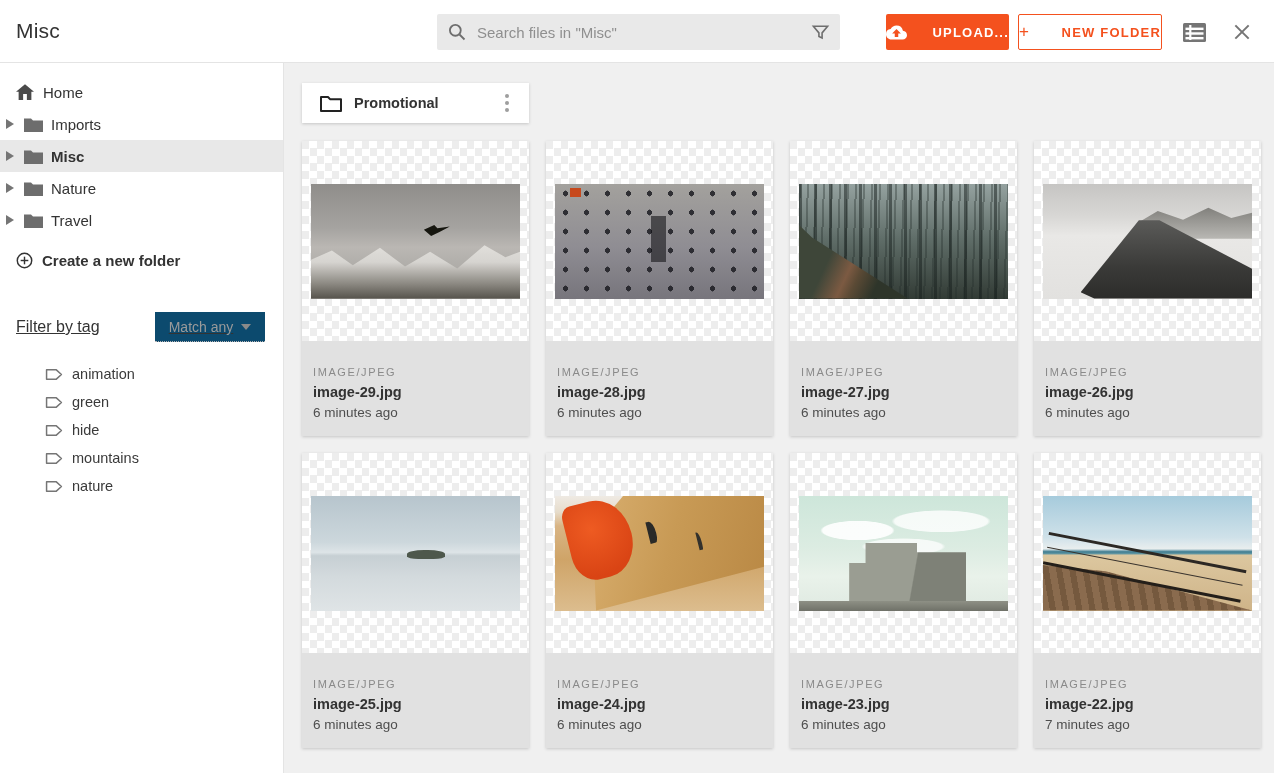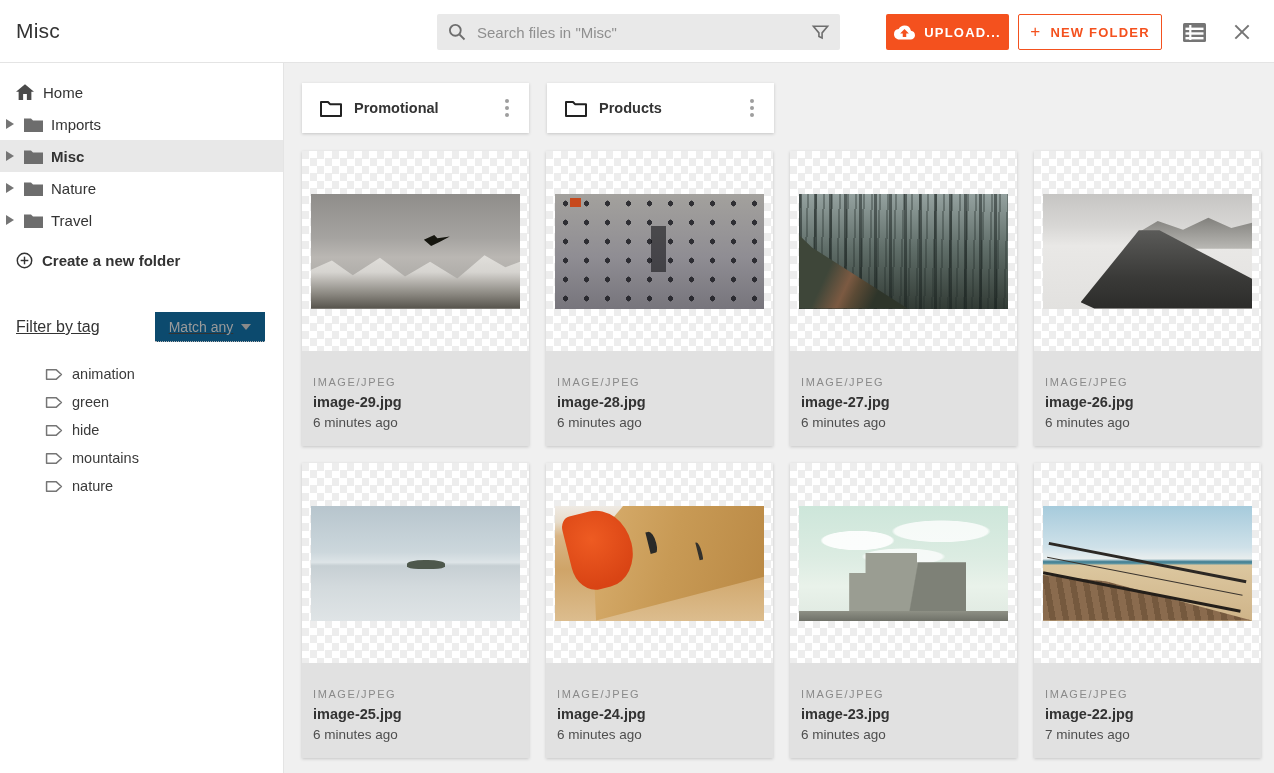--- a/index.html
+++ b/index.html
@@ -6,21 +6,21 @@
   html,body { width:1274px; height:773px; overflow:hidden; }
   body { font-family:"Liberation Sans", sans-serif; color:#333; background:#f0f0f0; position:relative; }
 
   
   .header { position:absolute; top:0; left:0; width:1274px; height:63px; background:#fff; border-bottom:1px solid #e4e4e4; z-index:5; }
   .app-title { position:absolute; left:16px; top:19px; font-size:21px; color:#333; letter-spacing:.2px; }
   .search-bar { position:absolute; left:437px; top:14px; width:403px; height:36px; background:#e9e9e9; border-radius:2px; display:flex; align-items:center; padding:0 10px; }
   .search-bar input { flex:1; border:none; outline:none; background:transparent; font-family:"Liberation Sans",sans-serif; font-size:15px; color:#555; }
   .search-bar input::placeholder { color:#8f8f8f; opacity:1; }
   .icon-btn { background:none; border:none; cursor:pointer; display:inline-flex; align-items:center; justify-content:center; padding:0; }
-  .btn { height:36px; border-radius:2px; font-family:"Liberation Sans",sans-serif; font-size:13px; font-weight:700; letter-spacing:1.2px; cursor:pointer; display:inline-flex; align-items:center; justify-content:center; gap:9px; }
+  .btn { height:36px; border-radius:2px; font-family:"Liberation Sans",sans-serif; font-size:13px; font-weight:700; letter-spacing:1.2px; cursor:pointer; display:inline-flex; align-items:center; justify-content:space-between; gap:9px; }
   .btn-upload { position:absolute; left:886px; top:14px; width:123px; background:var(--accent); color:#fff; border:none; }
   .btn-newfolder { position:absolute; left:1018px; top:14px; width:144px; background:#fff; color:var(--accent); border:1px solid var(--accent); }
   .plus-glyph { font-size:17px; font-weight:400; line-height:1; position:relative; top:-1px; }
   .view-toggle { position:absolute; left:1182px; top:20px; width:24px; height:24px; }
   .close-btn  { position:absolute; left:1230px; top:20px; width:24px; height:24px; }
 
   
   .sidebar { position:absolute; top:63px; left:0; width:284px; height:710px; background:#fff; border-right:1px solid #e4e4e4; padding-top:13px; }
   .side-row { display:flex; align-items:center; height:32px; padding-left:16px; font-size:15px; cursor:pointer; gap:9px; }
   .tree-row { padding-left:6px; gap:8px; }
@@ -29,21 +29,21 @@
   .create-row { margin-top:8px; font-weight:700; font-size:15px; }
   .filter-head { display:flex; align-items:center; justify-content:space-between; padding:0 18px 0 16px; margin-top:36px;text-decoration:underline; }
   .filter-title { font-size:16px; color:#333; }
   .match-select { width:110px; height:30px; background:#0c4a6e; border:none; border-bottom:1px dotted #b5b5b5; color:#9a9a9a; font-size:14px; display:flex; align-items:center; justify-content:center; gap:8px; cursor:pointer; font-family:"Liberation Sans",sans-serif; }
   .tag-list { margin-top:18px;margin-left:28px; }
   .tag-row { display:flex; align-items:center; height:28px; padding-left:17px; gap:9px; font-size:14.5px; color:#3a3a3a; cursor:pointer; }
 
   
   .main { position:absolute; top:63px; left:285px; width:989px; height:710px; background:#f0f0f0; padding:20px 0 0 17px; overflow:hidden; }
   .folder-cards { display:flex; gap:18px; }
-  .folder-card { width:227px; height:50px; background:#fff; box-shadow:0 1px 3px rgba(0,0,0,.18); display:flex; align-items:center; padding:0 10px 0 18px; gap:12px; cursor:pointer; }
+  .folder-card { width:227px; height:40px; background:#fff; box-shadow:0 1px 3px rgba(0,0,0,.18); display:flex; align-items:center; padding:0 10px 0 18px; gap:12px; cursor:pointer; }
   .folder-card .fname { font-size:14.5px; font-weight:700; flex:1; }
   .kebab { width:24px; height:24px; }
 
   .file-grid { margin-top:18px; display:grid; grid-template-columns:repeat(4,227px); grid-auto-rows:295px; gap:17px; }
   .file-card { background:#404040; box-shadow:0 1px 3px rgba(0,0,0,.18); cursor:pointer; display:flex; flex-direction:column; }
   .thumb-area { height:200px;
     background-image:conic-gradient(#fff 25%, #ededed 0 50%, #fff 0 75%, #ededed 0);
     background-size:15px 15px;
     display:flex; align-items:center; justify-content:center; }
   .thumb { width:209px; height:115px; position:relative; overflow:hidden; }
@@ -317,35 +317,20 @@
     <span class="fname">Promotional</span>
     <button class="icon-btn kebab">
       <svg width="4" height="18" viewBox="0 0 4 18" fill="#9e9e9e">
             <circle cx="2" cy="2" r="2"></circle>
             <circle cx="2" cy="9" r="2"></circle>
             <circle cx="2" cy="16" r="2"></circle>
           </svg>
     </button>
   </div>
 
-  <div class="folder-card">
-    <span>
-      <svg width="22" height="17" viewBox="0 0 22 17" fill="none" stroke="#222" stroke-width="2" stroke-linejoin="round">
-            <path d="M1 2 H8 L10 4.2 H21 V16 H1 Z"></path>
-          </svg>
-    </span>
-    <span class="fname">Products</span>
-    <button class="icon-btn kebab">
-      <svg width="4" height="18" viewBox="0 0 4 18" fill="#9e9e9e">
-            <circle cx="2" cy="2" r="2"></circle>
-            <circle cx="2" cy="9" r="2"></circle>
-            <circle cx="2" cy="16" r="2"></circle>
-          </svg>
-    </button>
-  </div>
 </div>
   <div id="file-grid" class="file-grid">
   <div class="file-card">
     <div class="thumb-area">
       <div class="thumb th-mountains-bird"></div>
     </div>
     <div class="card-footer">
       <div class="f-type">IMAGE/JPEG</div>
       <div class="f-name">image-29.jpg</div>
       <div class="f-time">6 minutes ago</div>

